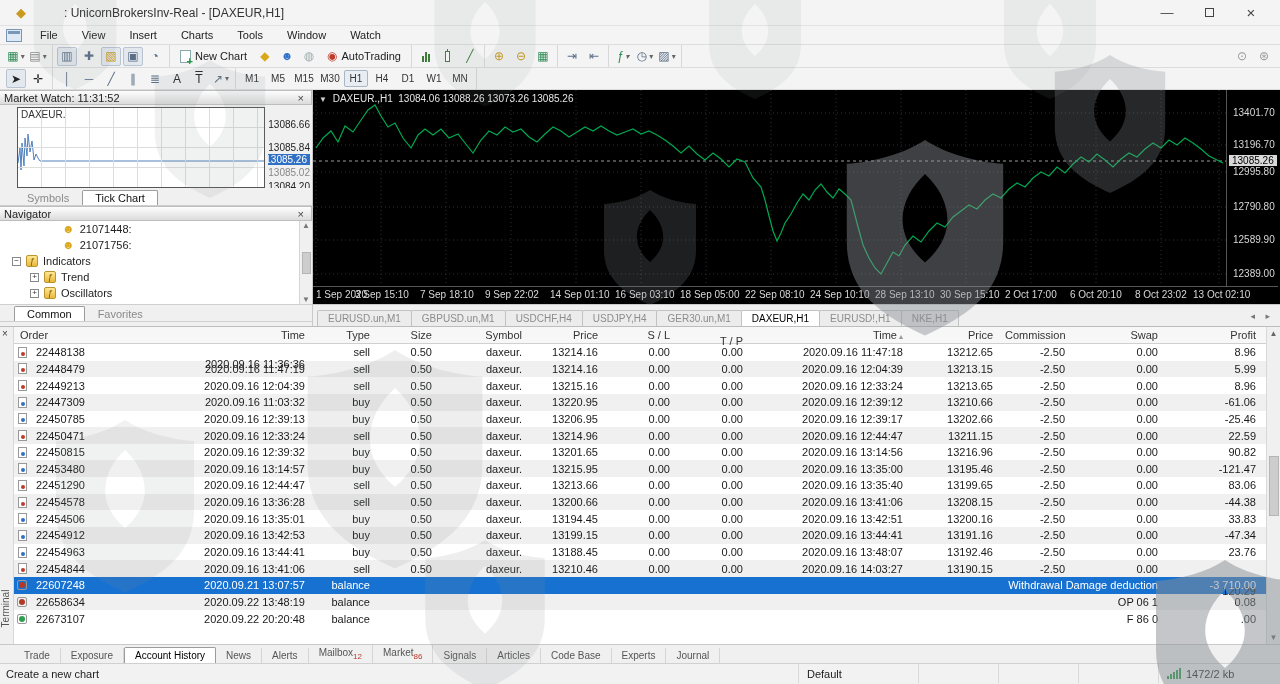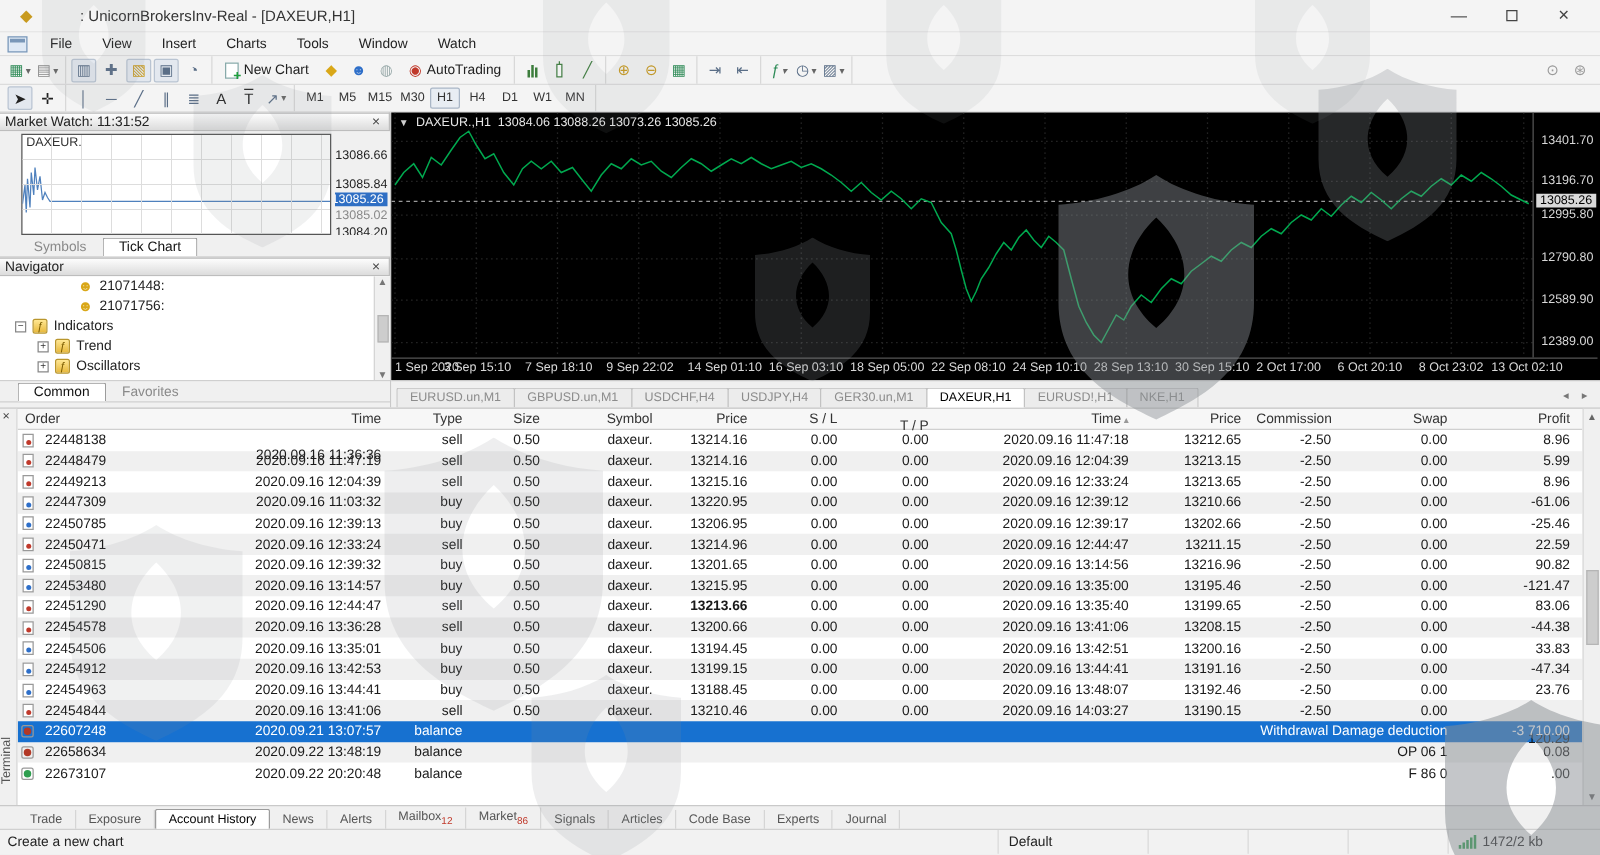--- a/index.html
+++ b/index.html
@@ -553,21 +553,21 @@
           </div>
           <div class="trow">
             <span class="oicon" style="width: 16px;">
               <span class="odoc sell"></span>
             </span>
             <span class="tcell al" style="width: 70px;">22451290</span>
             <span class="tcell ar" style="width: 211px;">2020.09.16 12:44:47</span>
             <span class="tcell ar" style="width: 65px;">sell</span>
             <span class="tcell ar" style="width: 62px;">0.50</span>
             <span class="tcell ar" style="width: 90px;">daxeur.</span>
-            <span class="tcell ar" style="width: 76px; font-weight: bold;">13213.66</span>
+            <span class="tcell ar" style="width: 76px;">13213.66</span>
             <span class="tcell ar" style="width: 72px;">0.00</span>
             <span class="tcell ar" style="width: 73px;">0.00</span>
             <span class="tcell ar" style="width: 160px;">2020.09.16 13:35:40</span>
             <span class="tcell ar" style="width: 90px;">13199.65</span>
             <span class="tcell ar" style="width: 72px;">-2.50</span>
             <span class="tcell ar" style="width: 93px;">0.00</span>
             <span class="tcell ar" style="width: 98px;">83.06</span>
           </div>
           <div class="trow">
             <span class="oicon" style="width: 16px;">

